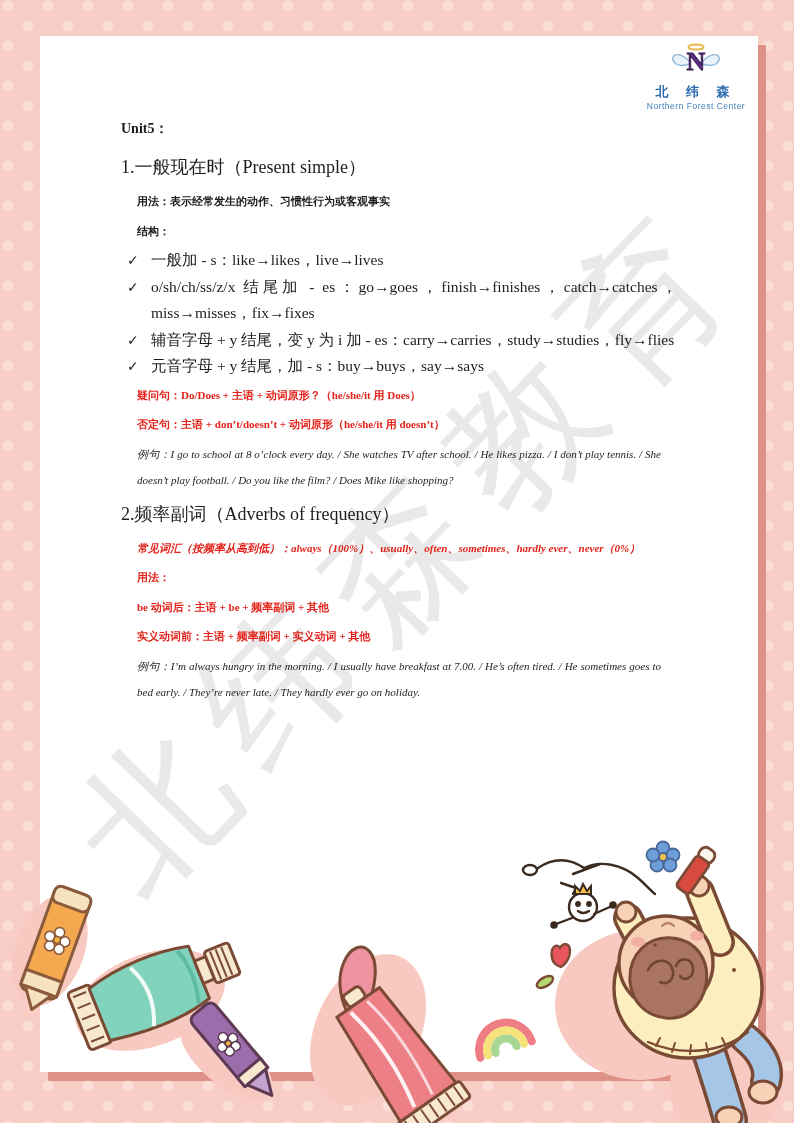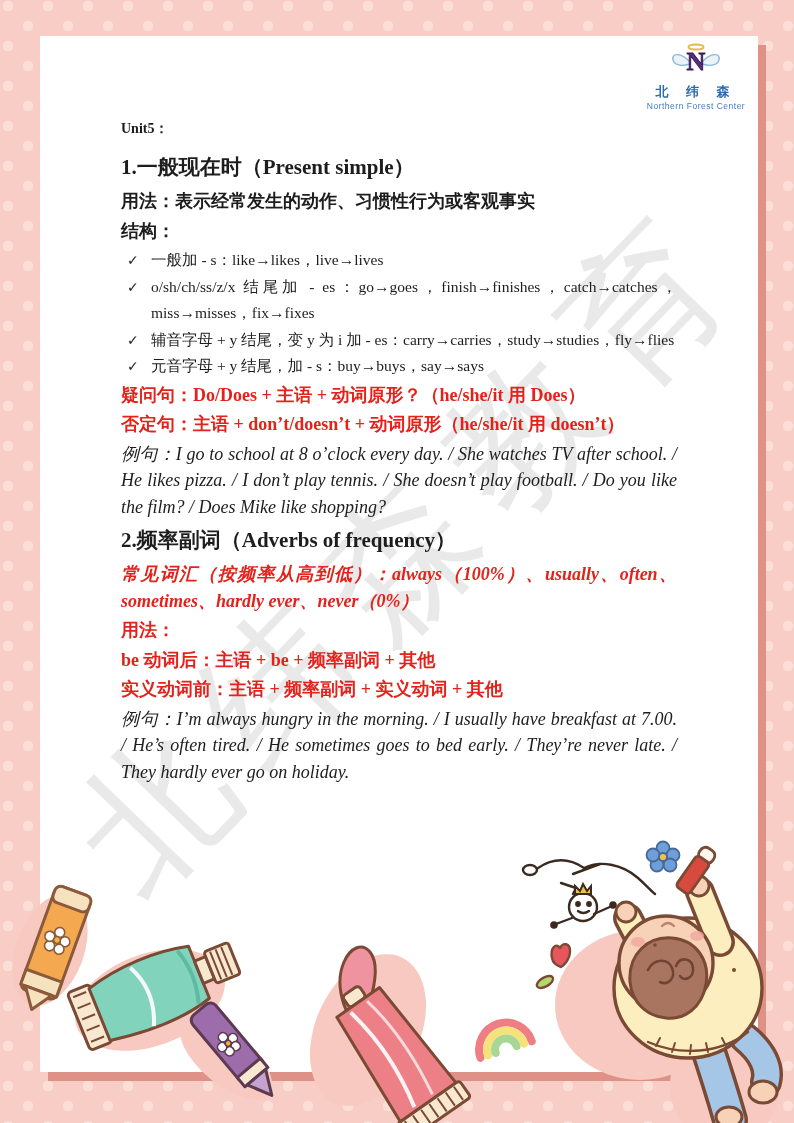--- a/index.html
+++ b/index.html
@@ -17,22 +17,22 @@
     letter-spacing:28px;white-space:nowrap;text-align:center;line-height:160px;
     font-family:"Liberation Serif","DejaVu Serif",serif;z-index:2;pointer-events:none;}
   .logo{position:absolute;top:42px;right:38px;width:120px;text-align:center;z-index:3;}
   .logo .cn{color:#2b6cb0;font-weight:bold;font-size:13px;letter-spacing:7px;
             font-family:"Liberation Sans","DejaVu Sans",sans-serif;margin-top:1px;}
   .logo .en{color:#3f7dbd;font-size:8.5px;letter-spacing:.5px;
             font-family:"Liberation Sans","DejaVu Sans",sans-serif;}
   .content{position:absolute;left:121px;top:114px;width:556px;z-index:3;
            color:#1d1d1d;}
   .unit-title{font-size:14px;font-weight:bold;line-height:30px;margin:0 0 6px;}
-  h1.sec{font-size:21px;font-weight:bold;line-height:34px;margin:2px 0 4px;}
-  .content p{margin:0 0 3px;font-size:18px;line-height:26.5px;}
+  h1.sec{font-size:18px;font-weight:normal;line-height:34px;margin:2px 0 4px;}
+  .content p{margin:0 16px 3px;font-size:11px;line-height:26.5px;}
   .lbl{font-weight:bold;}
   .red{color:#e3231b;font-weight:bold;}
   ul.rules{list-style:none;margin:0 0 2px;padding:0;}
   ul.rules li{display:flex;align-items:flex-start;font-size:15.5px;line-height:26.5px;}
   ul.rules .chk{flex:0 0 24px;padding-left:6px;font-family:"DejaVu Sans",sans-serif;
                 font-size:14px;color:#222;}
   ul.rules .rtx{flex:1;text-align:justify;}
   .just{text-align:justify;font-style:italic;}
   .page-number{position:absolute;left:50%;transform:translateX(-50%);top:1013px;
                font-size:13px;color:#111;z-index:4;}

